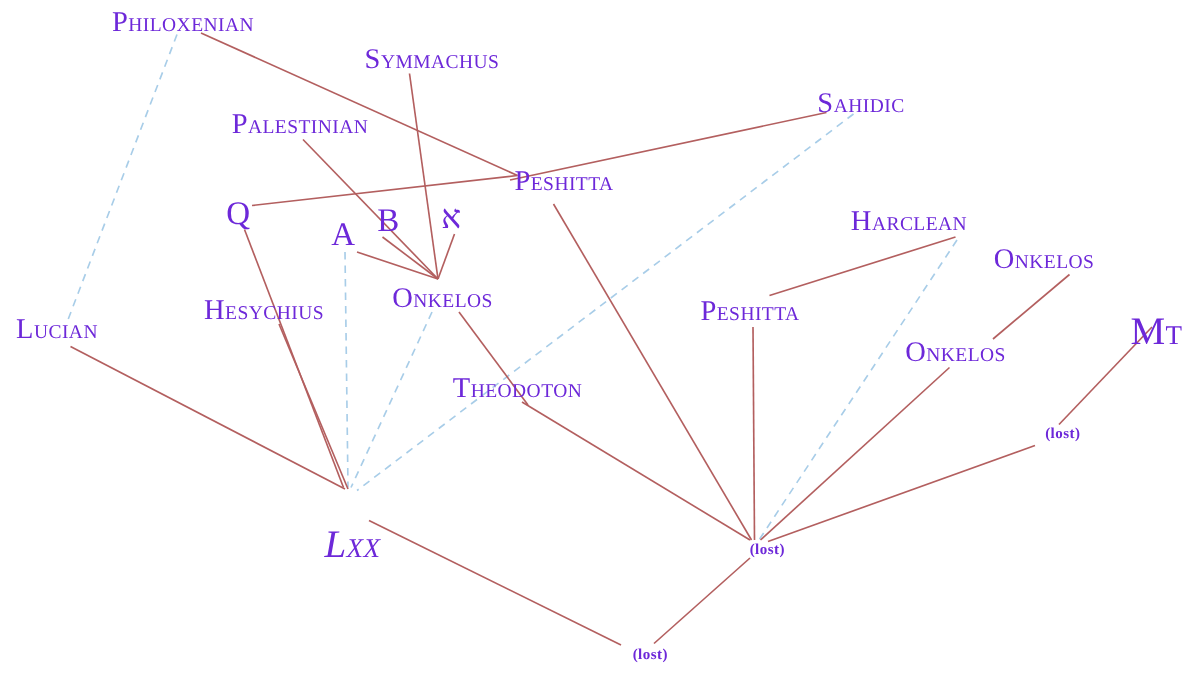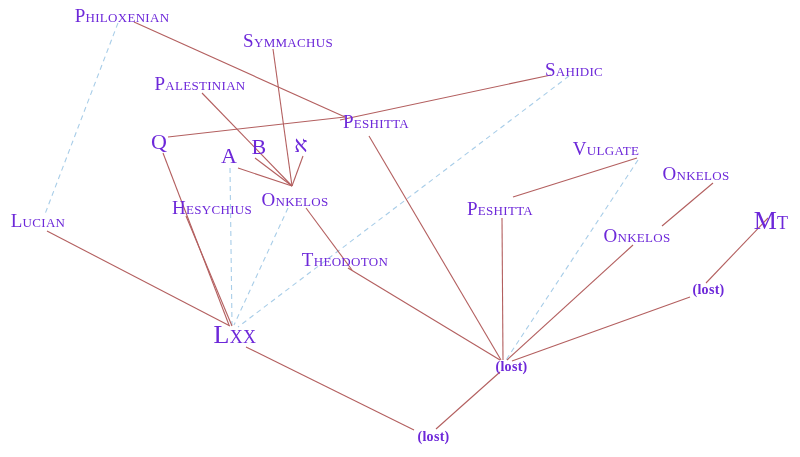--- a/index.html
+++ b/index.html
@@ -34,21 +34,21 @@
     letter-spacing: 0.3px;
   }
   .node-label.smallcaps {
     font-variant: small-caps;
     font-size: 19px;
   }
   .node-label.plain {
     font-size: 22px;
   }
   .node-label.lost {
-    font-size: 14px;
+    font-size: 10px;
     font-weight: bold;
     padding-left: 17px;
   }
   .node-label.big {
     font-size: 26px;
     font-variant: small-caps;
     margin-top: 15px;
   }
 </style>
 </head>
@@ -89,28 +89,28 @@
   <div id="node-layer">
       <div class="node-label smallcaps" style="left: 122px; top: 15px;">Philoxenian</div>
       <div class="node-label smallcaps" style="left: 288px; top: 40px;">Symmachus</div>
       <div class="node-label smallcaps" style="left: 574px; top: 69px; font-family: Liberation Serif, serif;">Sahidic</div>
       <div class="node-label smallcaps" style="left: 200px; top: 83px;">Palestinian</div>
       <div class="node-label smallcaps" style="left: 376px; top: 121px;">Peshitta</div>
       <div class="node-label plain" style="left: 159px; top: 142px;">Q</div>
       <div class="node-label plain" style="left: 259px; top: 147px;">B</div>
       <div class="node-label plain" style="left: 301px; top: 145px;">א</div>
       <div class="node-label plain" style="left: 229px; top: 156px;">A</div>
-      <div class="node-label smallcaps" style="left: 606px; top: 148px;">Vulgate</div>
+      <div class="node-label smallcaps" style="left: 606px; top: 148px;">Harclean</div>
       <div class="node-label smallcaps" style="left: 696px; top: 173px;">Onkelos</div>
       <div class="node-label smallcaps" style="left: 295px; top: 199px;">Onkelos</div>
       <div class="node-label smallcaps" style="left: 500px; top: 208px;">Peshitta</div>
-      <div class="node-label smallcaps" style="left: 176px; top: 207px; margin-left: 36px;">Hesychius</div>
+      <div class="node-label smallcaps" style="left: 176px; top: 207px;">Hesychius</div>
       <div class="node-label smallcaps" style="left: 38px; top: 220px; text-align: center;">Lucian</div>
       <div class="node-label big" style="left: 771px; top: 206px;">Mt</div>
       <div class="node-label smallcaps" style="left: 637px; top: 235px;">Onkelos</div>
       <div class="node-label smallcaps" style="left: 345px; top: 259px; text-align: right;">Theodoton</div>
       <div class="node-label lost" style="left: 700px; top: 290px;">(lost)</div>
-      <div class="node-label big" style="left: 235px; top: 320px;">Lxx</div>
+      <div class="node-label big" style="left: 235px; top: 348px; font-style: italic;">Lxx</div>
       <div class="node-label lost" style="left: 503px; top: 367px;">(lost)</div>
       <div class="node-label lost" style="left: 425px; top: 437px;">(lost)</div>
     </div>
 
 </div>
 
 </body></html>

